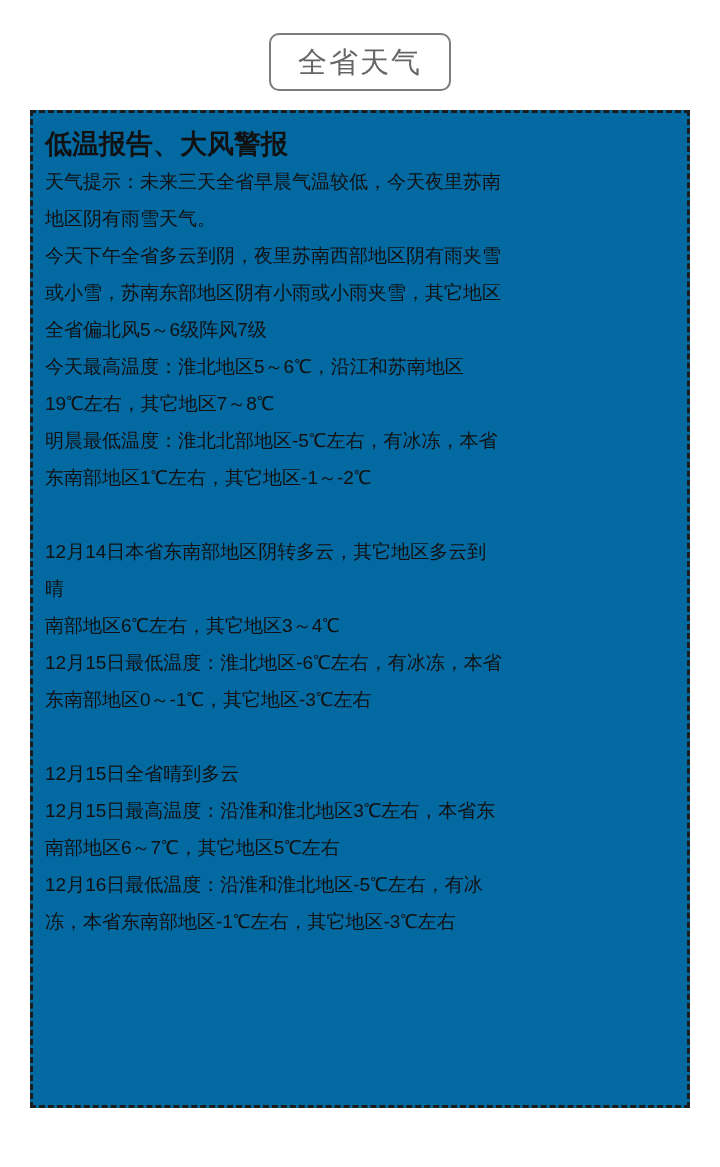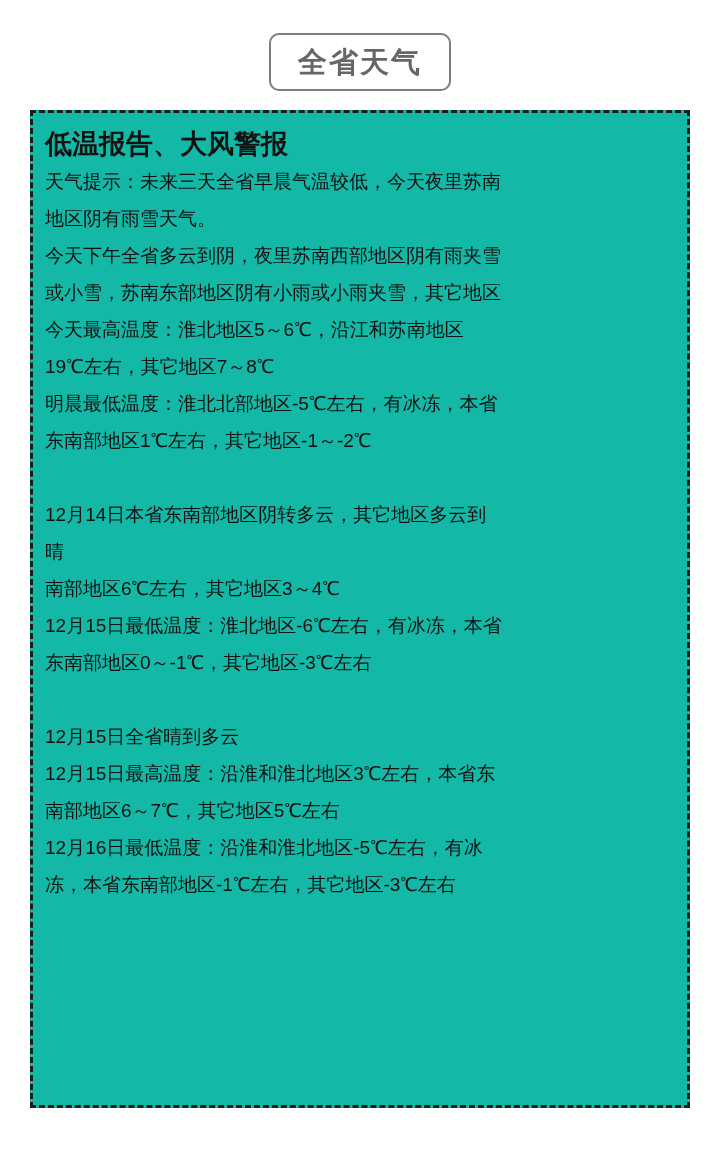--- a/index.html
+++ b/index.html
@@ -18,32 +18,32 @@
     margin: 33px auto 0 auto;
     border: 2px solid #7d7d7d;
     border-radius: 10px;
     display: flex;
     align-items: center;
     justify-content: center;
     background: #ffffff;
   }
   .title-badge .title-text {
     font-size: 29px;
-    font-weight: bold;
+    font-weight: normal;
     color: #666666;
     letter-spacing: 2px;
     line-height: 1;
   }
   .report-box {
     width: 660px;
     min-height: 998px;
     margin: 19px auto 0 auto;
     border: 3px dashed #1c1c1c;
     padding: 13px 10px 13px 12px;
-    background: #14b8a6;
+    background: #0369a1;
   }
   .report-heading {
     font-size: 27px;
     line-height: 37px;
     font-weight: bold;
     color: #111111;
   }
   .line {
     font-size: 19px;
     line-height: 37px;
@@ -63,20 +63,21 @@
     <span class="title-text">全省天气</span>
   </div>
 
   <div class="report-box">
     <div class="report-heading">低温报告、大风警报</div>
     <div>
         <div class="line">天气提示：未来三天全省早晨气温较低，今天夜里苏南</div>
         <div class="line">地区阴有雨雪天气。</div>
         <div class="line">今天下午全省多云到阴，夜里苏南西部地区阴有雨夹雪</div>
         <div class="line">或小雪，苏南东部地区阴有小雨或小雨夹雪，其它地区</div>
+        <div class="line">全省偏北风5～6级阵风7级</div>
         <div class="line">今天最高温度：淮北地区5～6℃，沿江和苏南地区</div>
         <div class="line">19℃左右，其它地区7～8℃</div>
         <div class="line">明晨最低温度：淮北北部地区-5℃左右，有冰冻，本省</div>
         <div class="line">东南部地区1℃左右，其它地区-1～-2℃</div>
         <div class="line blank"></div>
         <div class="line">12月14日本省东南部地区阴转多云，其它地区多云到</div>
         <div class="line">晴</div>
         <div class="line">南部地区6℃左右，其它地区3～4℃</div>
         <div class="line">12月15日最低温度：淮北地区-6℃左右，有冰冻，本省</div>
         <div class="line">东南部地区0～-1℃，其它地区-3℃左右</div>

